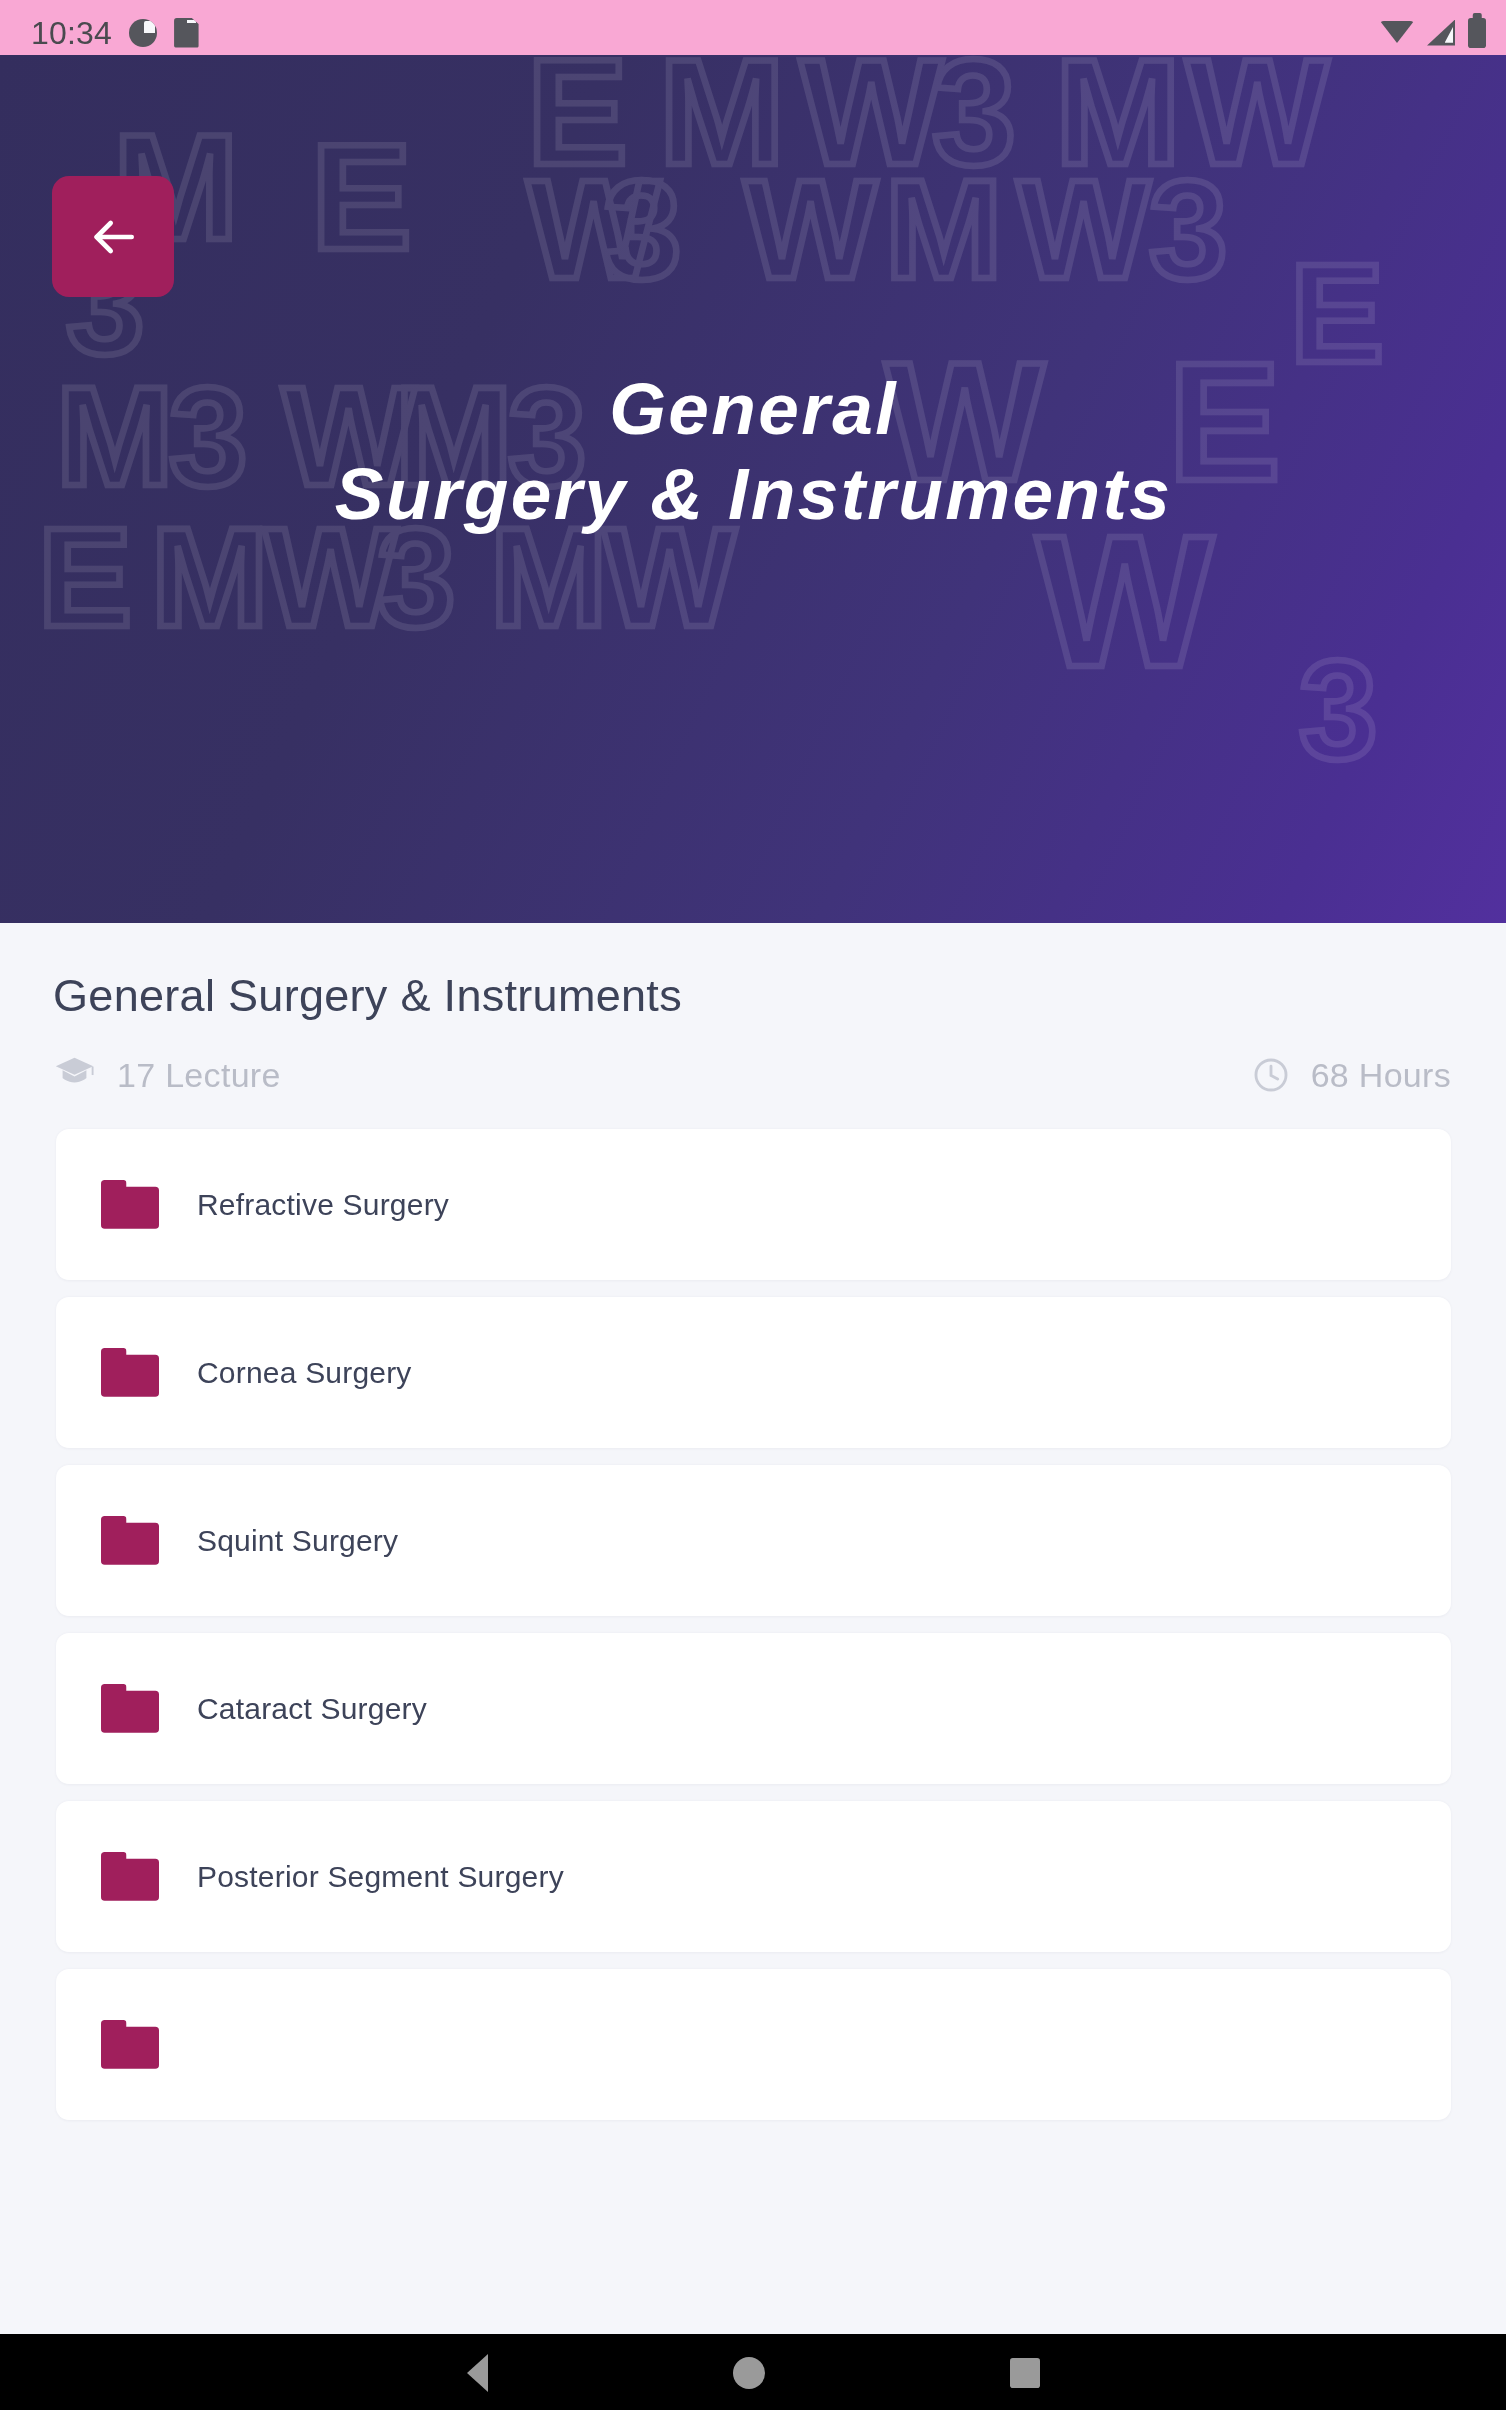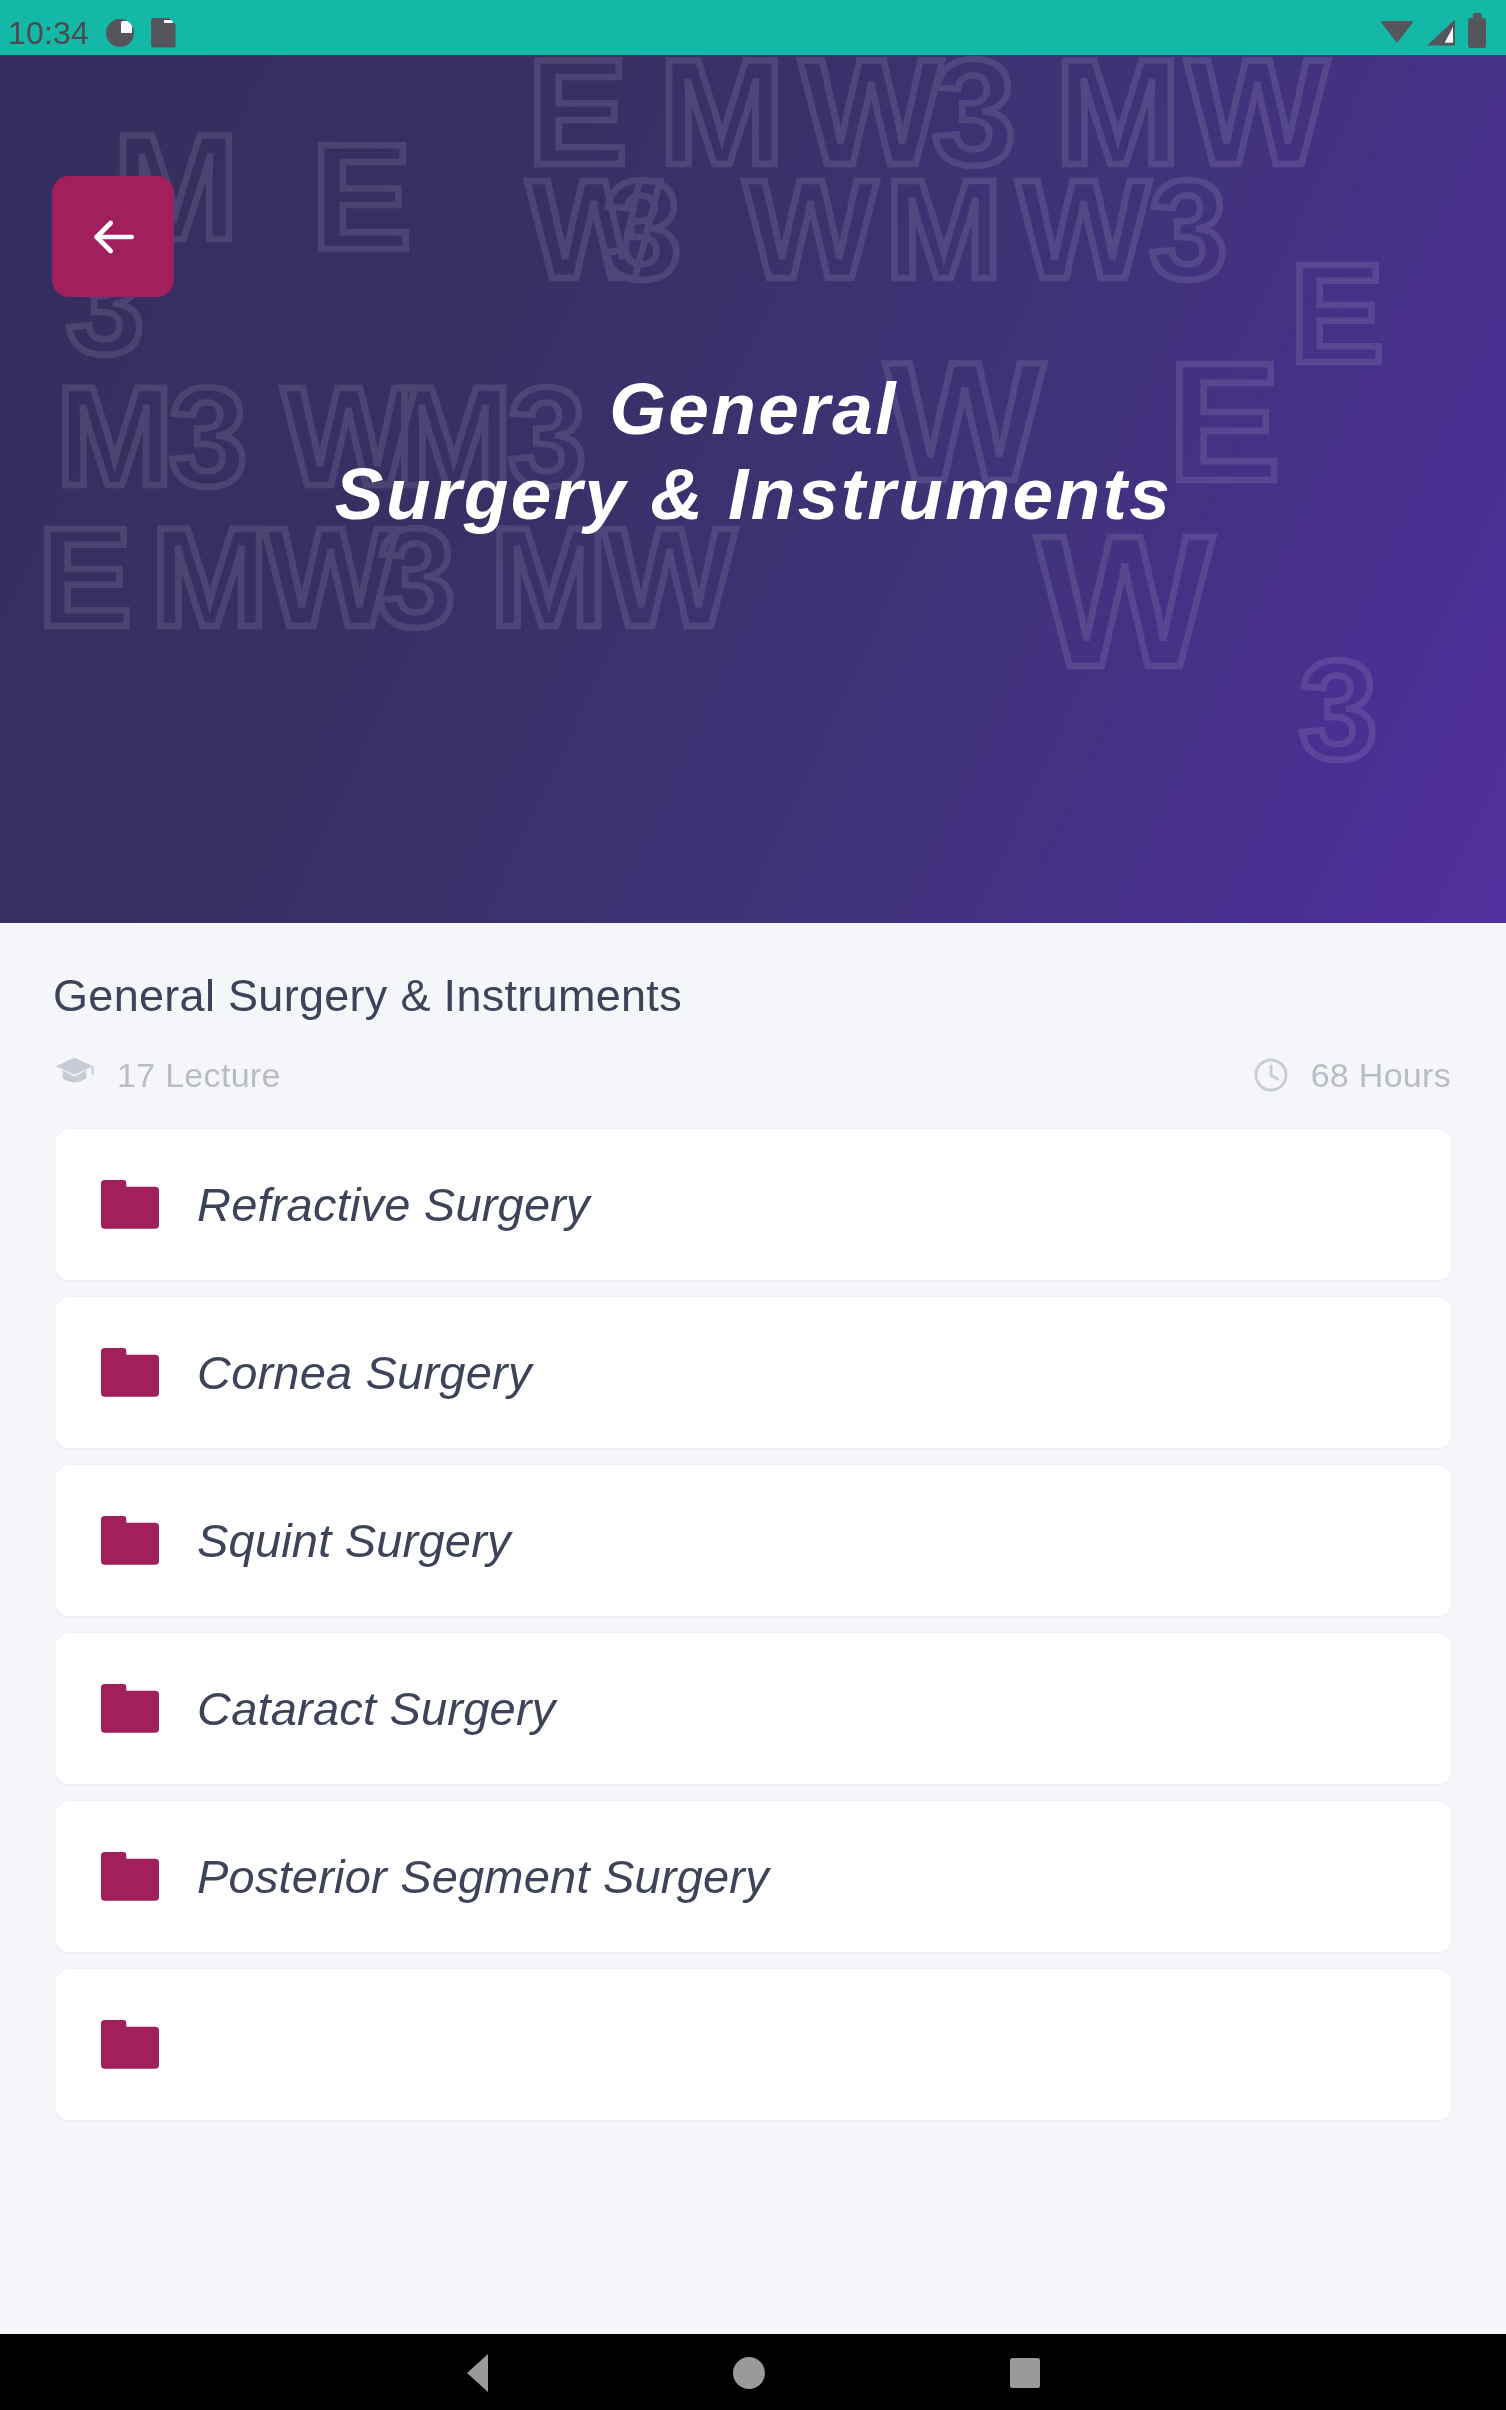--- a/index.html
+++ b/index.html
@@ -9,23 +9,23 @@
     background:#f5f6fa;
     font-family:"Liberation Sans", sans-serif;
     overflow:hidden;
   }
 
   #app { position:relative; width:1507px; height:2411px; background:#f5f6fa; }
 
   
   .statusbar{
     position:absolute; left:0; top:0; width:1507px; height:65px;
-    background:#14b8a6;
+    background:#f9a8d4;
     display:flex; align-items:center; justify-content:space-between;
-    padding:0 21px 0 8px;
+    padding:0 21px 0 31px;
   }
   .sb-left{ display:flex; align-items:center; gap:17px; }
   .sb-time{ font-size:32px; color:#4a4a4f; letter-spacing:0.2px; line-height:1; }
   .sb-right{ display:flex; align-items:center; gap:13px; }
 
   .ic-contrast{
     width:28px; height:28px; border-radius:50%;
     background:#55565c; position:relative; overflow:hidden;
   }
   .ic-contrast::after{
@@ -143,25 +143,24 @@
     border-radius:13px;
     height:151px;
     margin-bottom:17px;
     display:flex; align-items:center;
     padding-left:45px;
     box-shadow:0 0.9px 2.8px rgba(40,45,70,.05);
     cursor:pointer;
   }
   .card .folder{ flex:0 0 auto; margin-right:38px; }
   .card-label{
-    font-size:47px;
+    font-size:30px;
     color:#3d4359;
     letter-spacing:0.2px;
     font-weight:400;
-    font-style:italic;
   }
 
   
   .navbar{
     position:absolute; left:0; bottom:0; width:1507px; height:77px;
     background:#000000;
     display:flex; align-items:center; justify-content:center;
     gap:245px;
   }
   .nav-back{

